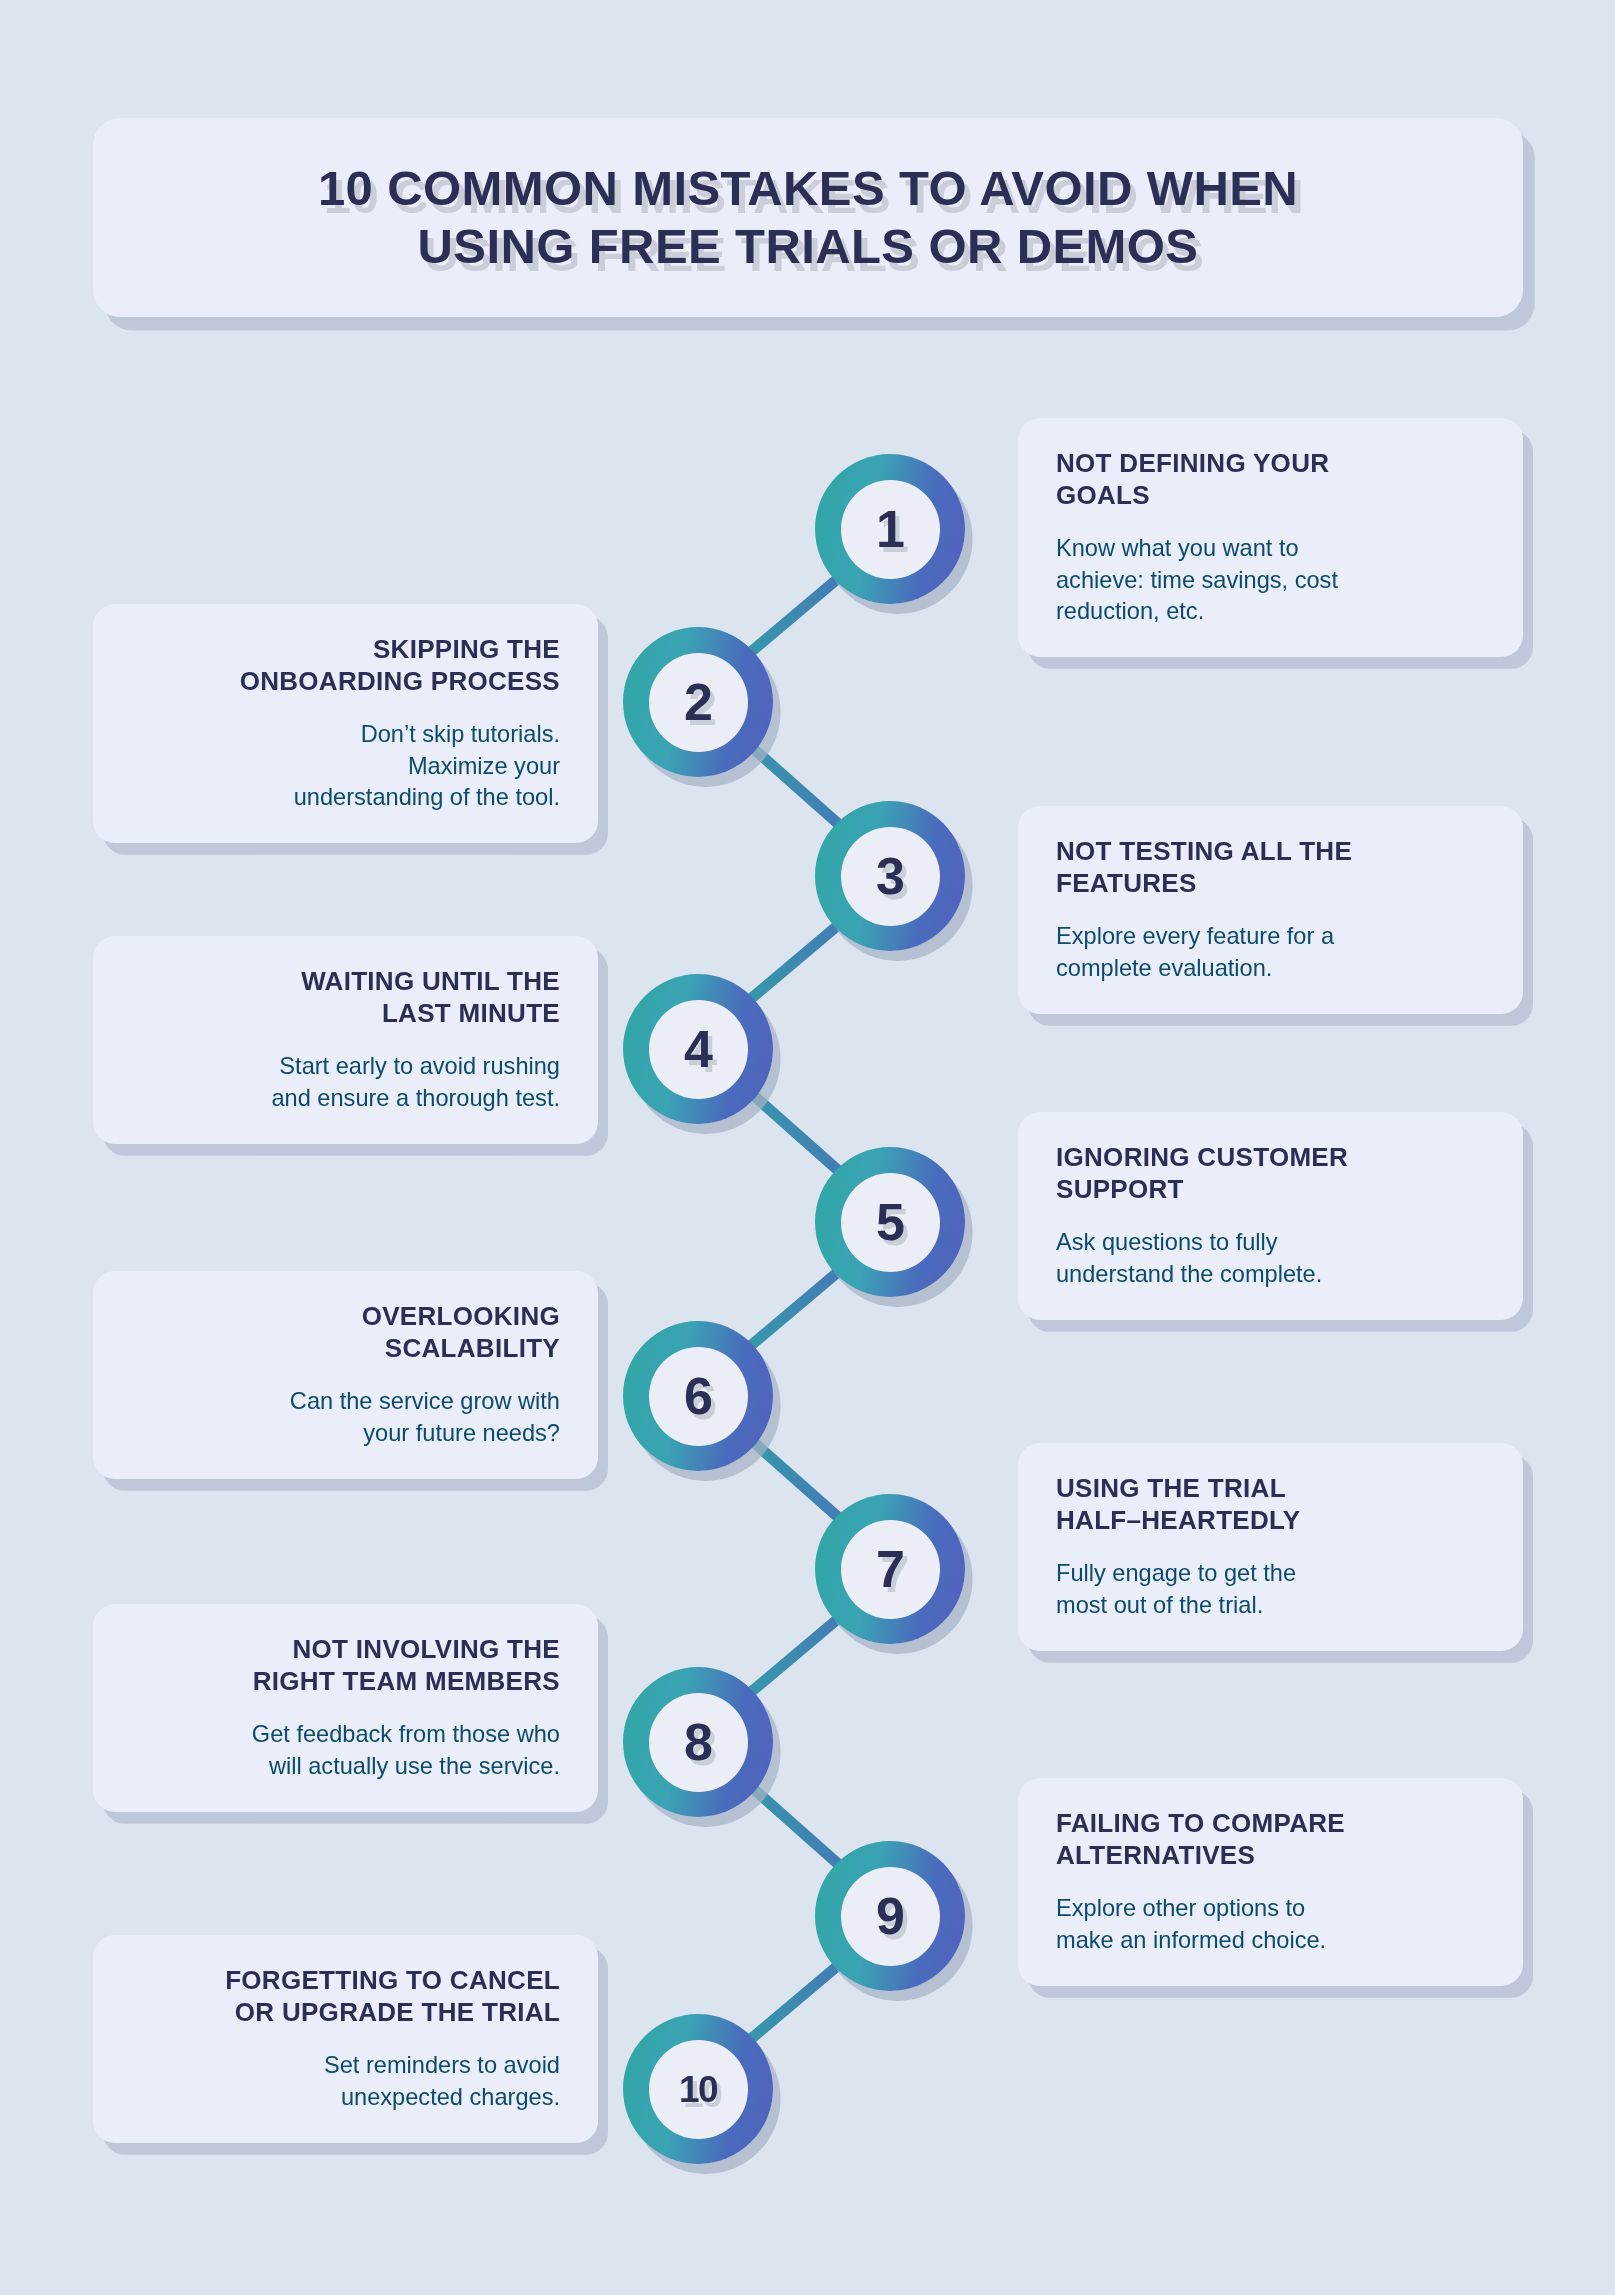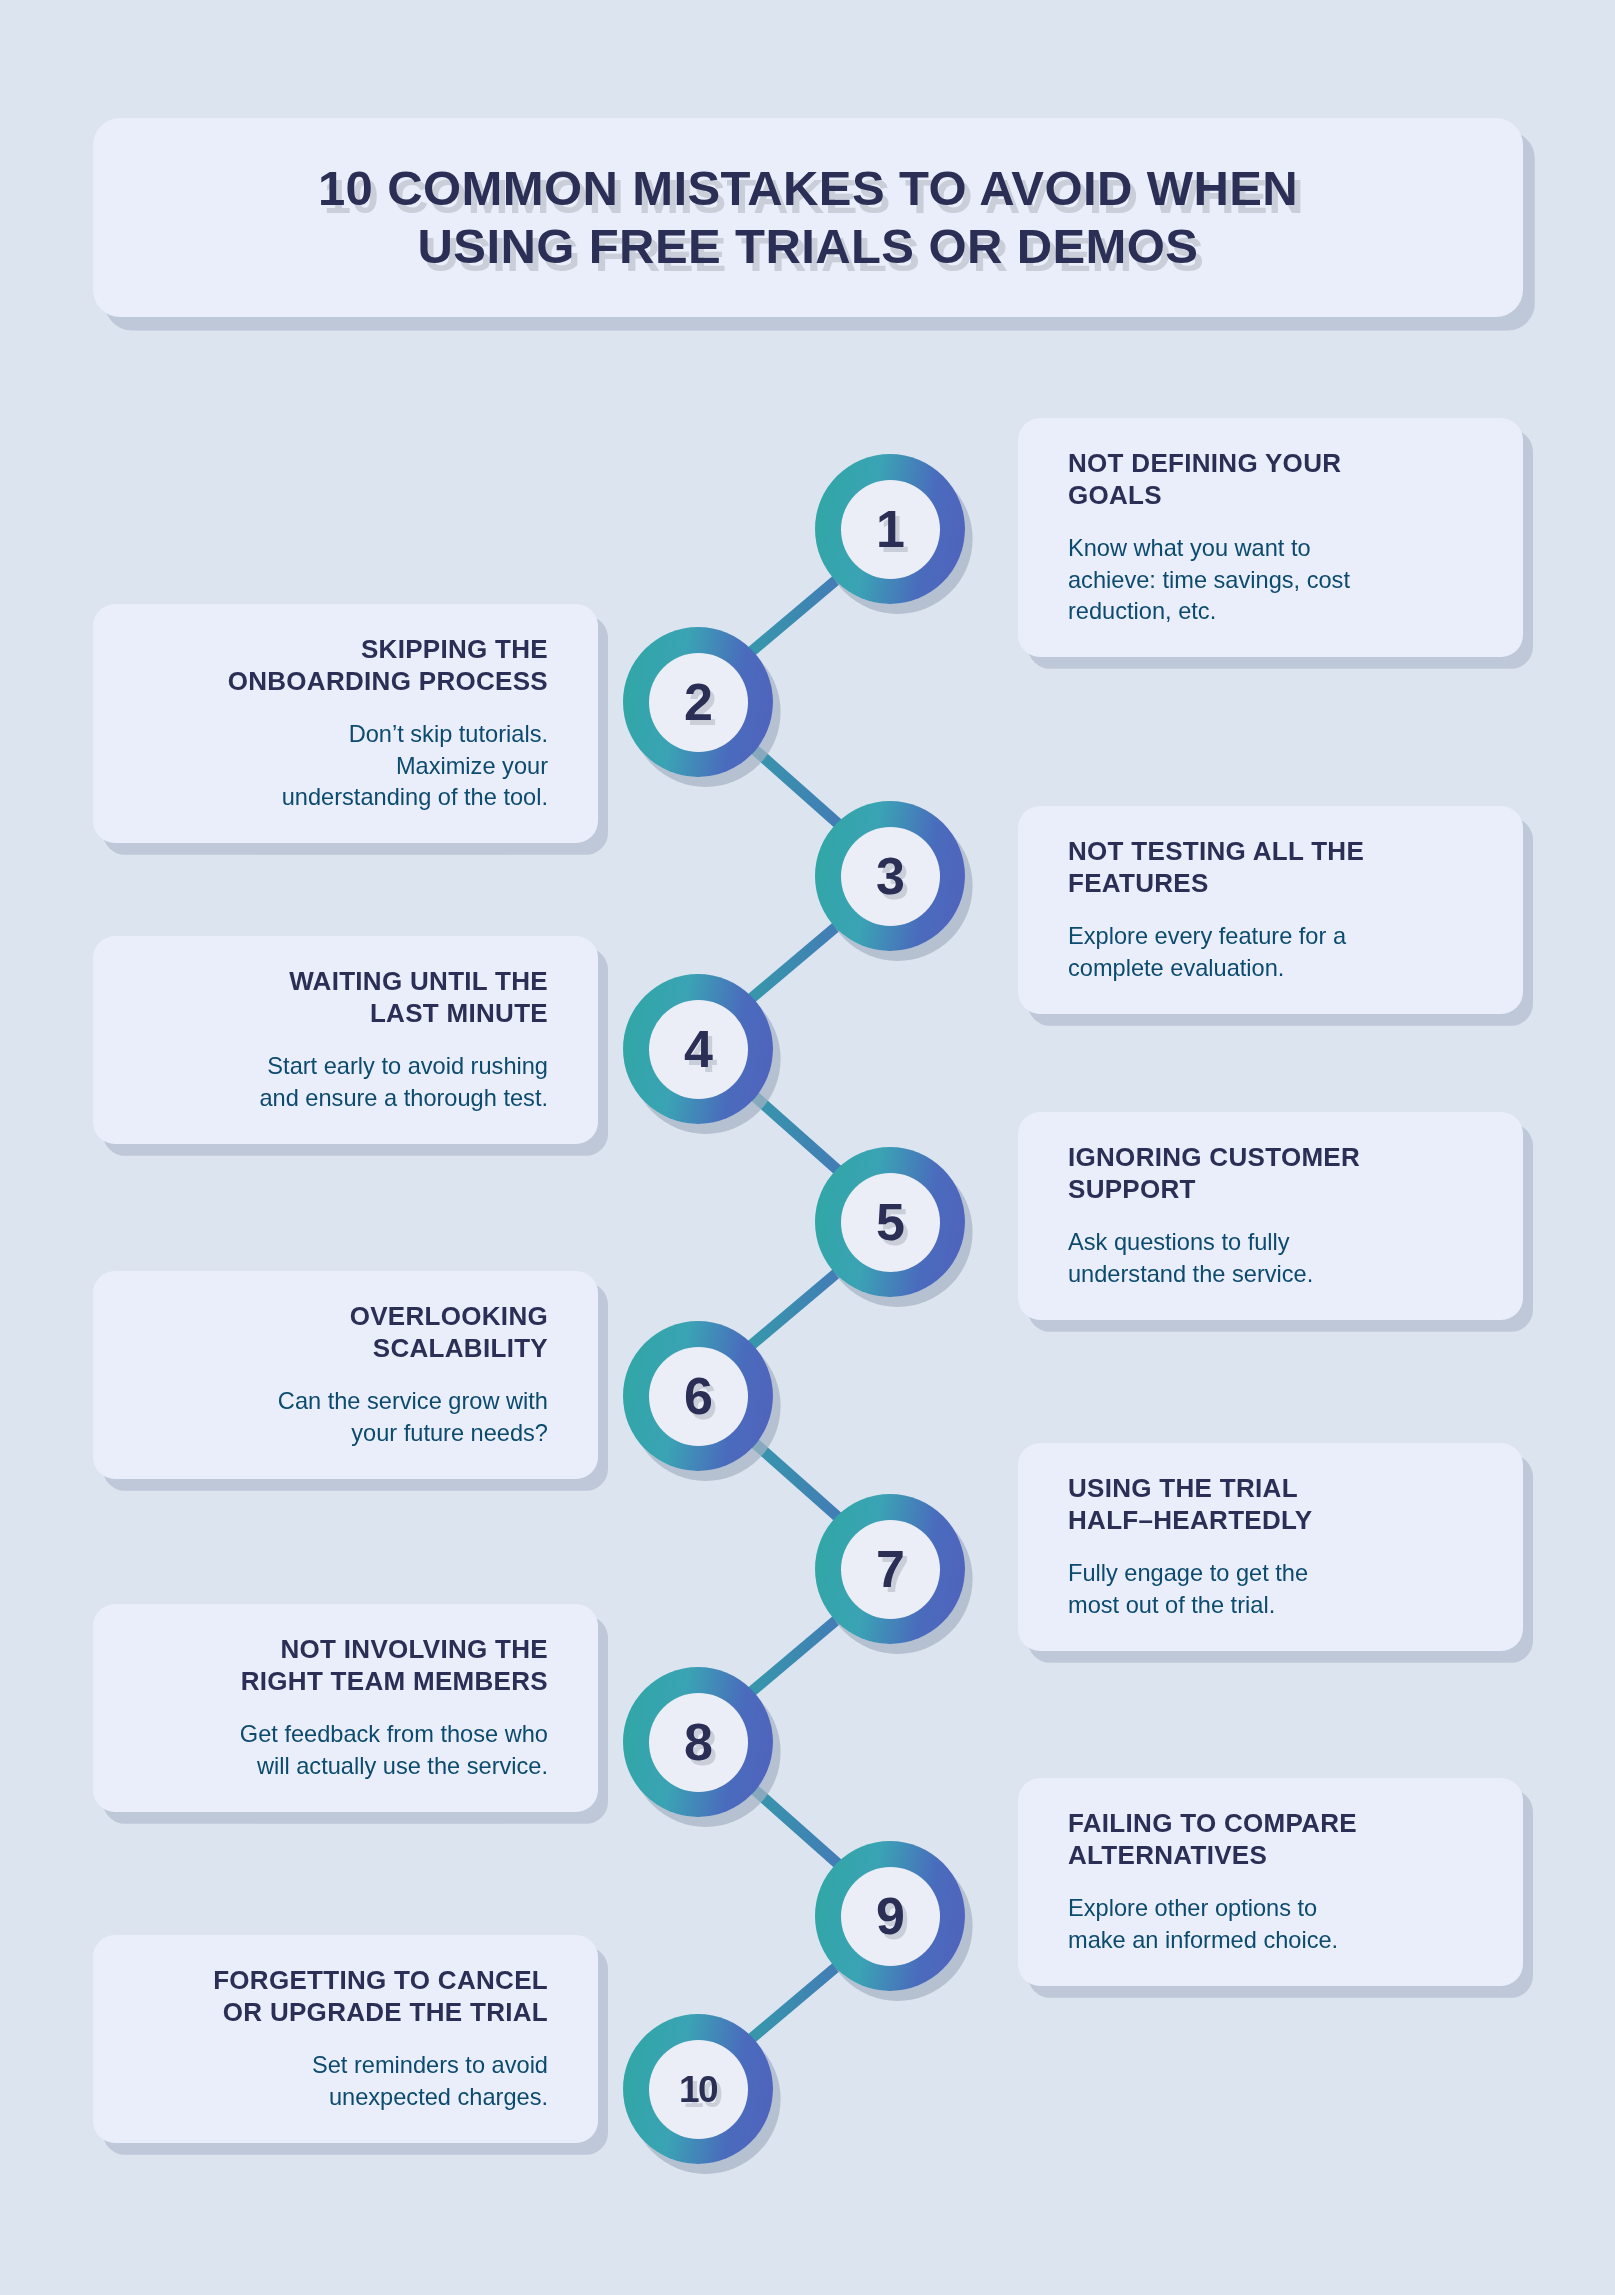--- a/index.html
+++ b/index.html
@@ -102,21 +102,21 @@
   .n8  { left:34px;  top:1213px; }
   .n9  { left:226px; top:1387px; }
   .n10 { left:34px;  top:1560px; }
 
   
   .card {
     position:absolute;
     background:#eaeefa;
     border-radius:22px;
     box-shadow:10px 11.8px 0 0 rgba(166,177,196,0.55);
-    padding:30px 50px;
+    padding:30px 38px;
   }
   .card-title {
     font-size:26px;
     font-weight:bold;
     color:#2b2f55;
     line-height:1.22;
     letter-spacing:0.3px;
     white-space:pre-line;
   }
   .card-body {
@@ -164,21 +164,21 @@
   <div class="card right r3">
     <div class="card-title">NOT TESTING ALL THE
 FEATURES</div>
     <div class="card-body">Explore every feature for a
 complete evaluation.</div>
   </div>
   <div class="card right r5">
     <div class="card-title">IGNORING CUSTOMER
 SUPPORT</div>
     <div class="card-body">Ask questions to fully
-understand the service.</div>
+understand the complete.</div>
   </div>
   <div class="card right r7">
     <div class="card-title">USING THE TRIAL
 HALF–HEARTEDLY</div>
     <div class="card-body">Fully engage to get the
 most out of the trial.</div>
   </div>
   <div class="card right r9">
     <div class="card-title">FAILING TO COMPARE
 ALTERNATIVES</div>

